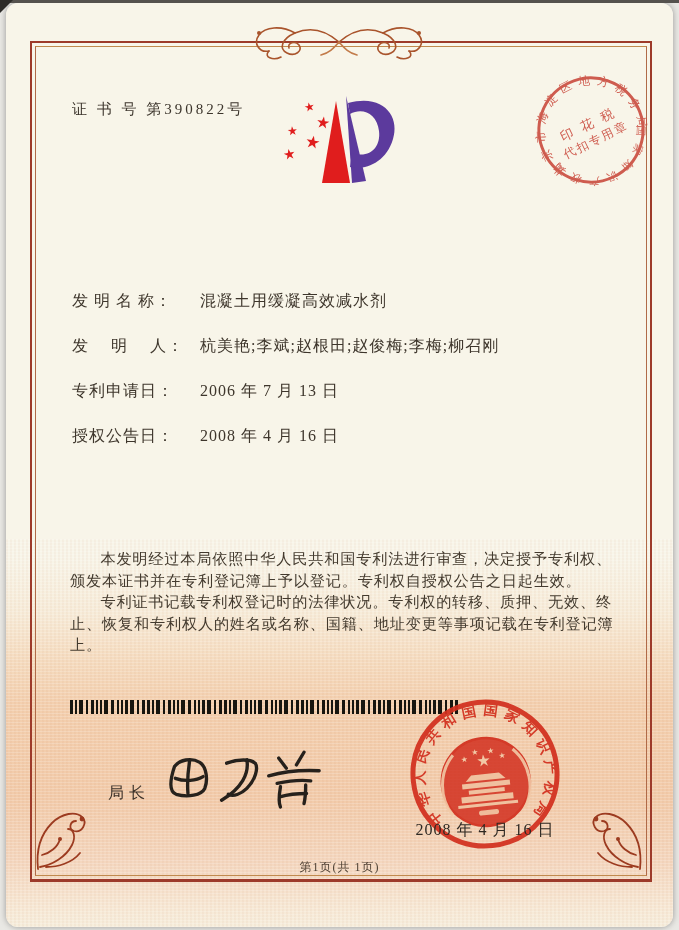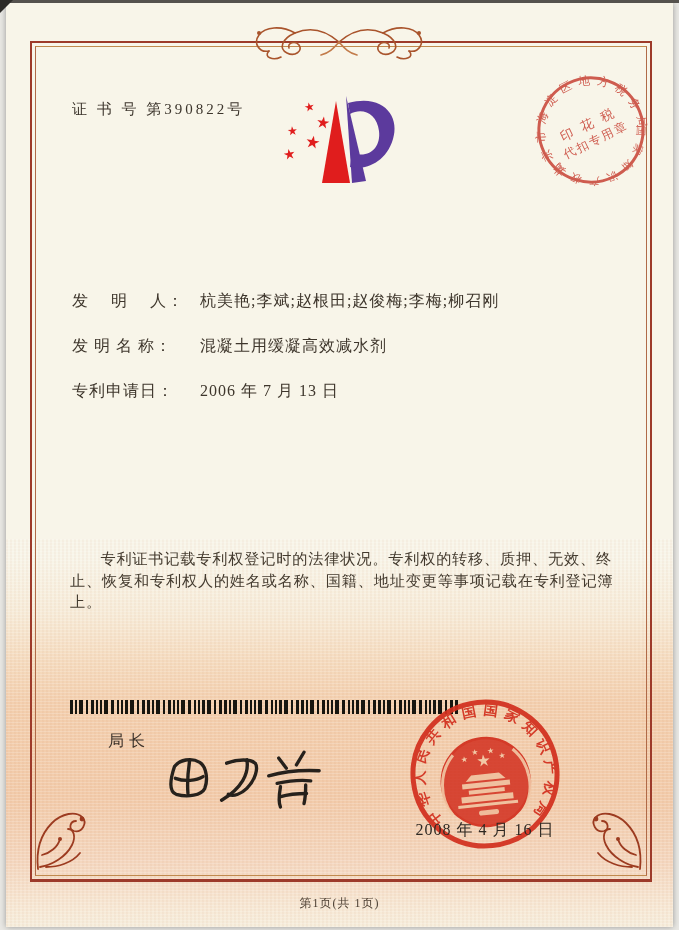--- a/index.html
+++ b/index.html
@@ -9,21 +9,21 @@
     border-top:13px solid #2d2b28;border-right:13px solid transparent;}
   .paper{position:absolute;left:6px;top:3px;width:667px;height:924px;
     background:linear-gradient(180deg,
       #f8f5e9 0%, #f8f5e9 60%,
       #f7ecd9 66%,
       #f5dcc0 71%,
       #f3cfae 76%,
       #f2cbaa 86%,
       #f4d7bf 93%,
       #f7e9d6 98%, #f6eedd 100%);
-    box-shadow:0 0 6px rgba(0,0,0,.35);overflow:hidden;}
+    box-shadow:0 0 6px rgba(0,0,0,.35);overflow:hidden;border-radius:12px;}
   .pink-texture{position:absolute;left:0;top:58%;width:100%;height:42%;pointer-events:none;
     background:
       repeating-linear-gradient(0deg, rgba(255,255,255,.18) 0 1px, transparent 1px 3px),
       repeating-linear-gradient(90deg, rgba(190,110,70,.05) 0 2px, transparent 2px 4px);}
   .frame-outer{position:absolute;left:24px;top:38px;width:618px;height:836px;
     border:2px solid #9d3a2a;border-bottom-width:3px;}
   .frame-inner{position:absolute;left:3px;top:3px;right:3px;bottom:3px;
     border:1px solid #c08a4e;border-left-color:#b06a48;border-right-color:#b06a48;}
   .ornament-top{position:absolute;left:223px;top:16px;width:220px;height:46px;z-index:3;}
   .flourish{position:absolute;width:66px;height:70px;z-index:3;}
@@ -36,28 +36,28 @@
     font-size:36px;font-weight:bold;letter-spacing:14px;color:#2b241d;}
   .fields{position:absolute;left:66px;top:288px;width:552px;}
   .field-row{height:45px;font-size:16px;color:#3e362c;white-space:nowrap;}
   .field-label{display:inline-block;width:128px;letter-spacing:1px;}
   .field-value{letter-spacing:1px;}
   .body-text{position:absolute;left:64px;top:545px;width:552px;font-size:15.2px;
     line-height:21.5px;color:#433a2e;letter-spacing:.8px;}
   .body-text p{margin:0;text-indent:2em;}
   .barcode{position:absolute;left:64px;top:697px;height:14px;font-size:0;white-space:nowrap;}
   .barcode i{display:inline-block;height:14px;background:#17150f;}
-  .director{position:absolute;left:102px;top:728px;font-size:16px;letter-spacing:5px;color:#3a3028;}
+  .director{position:absolute;left:102px;top:780px;font-size:16px;letter-spacing:5px;color:#3a3028;}
   .signature{position:absolute;left:150px;top:734px;width:185px;height:86px;}
   .office-seal{position:absolute;left:398px;top:690px;width:162px;height:162px;
     opacity:.93;transform:rotate(-6deg);}
   .issue-date{position:absolute;left:396px;top:817px;width:166px;text-align:center;
     font-size:16px;color:#2e2822;letter-spacing:1px;}
   .page-footer{position:absolute;left:0;top:856px;width:100%;text-align:center;
-    font-size:12px;color:#4a3d30;letter-spacing:1px;margin-top:36px;}
+    font-size:12px;color:#4a3d30;letter-spacing:1px;}
   .tax-stamp{position:absolute;left:522px;top:64px;width:126px;height:126px;
     transform:rotate(-26deg);opacity:.88;z-index:5;}
 </style>
 </head>
 <body>
 
 <div class="scan-edge-top"></div>
 <div class="scan-corner"></div>
 
 <div class="paper">
@@ -129,31 +129,35 @@
     <text font-size="10.5" fill="#c9473a" letter-spacing="7" font-family="'Liberation Serif',serif">
       <textPath href="#taxBottom" startOffset="4">国家知识产权局</textPath>
     </text>
     <text x="0" y="-2" text-anchor="middle" font-size="13" fill="#c9473a" letter-spacing="3">印 花 税</text>
     <text x="0" y="15" text-anchor="middle" font-size="12" fill="#c9473a" letter-spacing="2">代扣专用章</text>
   </svg>
 
 
   <div class="fields">
     <div class="field-row">
+      <span class="field-label">发 明 名 称：</span><span class="field-value">混凝土用缓凝高效减水剂</span>
+    </div>
+    <div class="field-row">
       <span class="field-label">发　 明　 人：</span><span class="field-value">杭美艳;李斌;赵根田;赵俊梅;李梅;柳召刚</span>
     </div>
     <div class="field-row">
-      <span class="field-label">发 明 名 称：</span><span class="field-value">混凝土用缓凝高效减水剂</span>
-    </div>
-    <div class="field-row">
       <span class="field-label">专利申请日：</span><span class="field-value">2006 年 7 月 13 日</span>
     </div>
+    <div class="field-row">
+      <span class="field-label">授权公告日：</span><span class="field-value">2008 年 4 月 16 日</span>
+    </div>
   </div>
 
   <div class="body-text">
+    <p>本发明经过本局依照中华人民共和国专利法进行审查，决定授予专利权、颁发本证书并在专利登记簿上予以登记。专利权自授权公告之日起生效。</p>
     <p>专利证书记载专利权登记时的法律状况。专利权的转移、质押、无效、终止、恢复和专利权人的姓名或名称、国籍、地址变更等事项记载在专利登记簿上。</p>
   </div>
 
   <div class="barcode" id="barcode"><i style="width: 3px; margin-right: 2px;"></i><i style="width: 2px; margin-right: 2px;"></i><i style="width: 4px; margin-right: 3px;"></i><i style="width: 2px; margin-right: 3px;"></i><i style="width: 3px; margin-right: 2px;"></i><i style="width: 2px; margin-right: 2px;"></i><i style="width: 2px; margin-right: 2px;"></i><i style="width: 4px; margin-right: 3px;"></i><i style="width: 3px; margin-right: 3px;"></i><i style="width: 2px; margin-right: 2px;"></i><i style="width: 2px; margin-right: 2px;"></i><i style="width: 3px; margin-right: 2px;"></i><i style="width: 4px; margin-right: 3px;"></i><i style="width: 2px; margin-right: 3px;"></i><i style="width: 3px; margin-right: 2px;"></i><i style="width: 3px; margin-right: 2px;"></i><i style="width: 2px; margin-right: 2px;"></i><i style="width: 4px; margin-right: 3px;"></i><i style="width: 2px; margin-right: 3px;"></i><i style="width: 3px; margin-right: 2px;"></i><i style="width: 2px; margin-right: 2px;"></i><i style="width: 2px; margin-right: 2px;"></i><i style="width: 4px; margin-right: 3px;"></i><i style="width: 3px; margin-right: 3px;"></i><i style="width: 2px; margin-right: 2px;"></i><i style="width: 2px; margin-right: 2px;"></i><i style="width: 3px; margin-right: 2px;"></i><i style="width: 4px; margin-right: 3px;"></i><i style="width: 2px; margin-right: 3px;"></i><i style="width: 3px; margin-right: 2px;"></i><i style="width: 3px; margin-right: 2px;"></i><i style="width: 2px; margin-right: 2px;"></i><i style="width: 4px; margin-right: 3px;"></i><i style="width: 2px; margin-right: 3px;"></i><i style="width: 3px; margin-right: 2px;"></i><i style="width: 2px; margin-right: 2px;"></i><i style="width: 2px; margin-right: 2px;"></i><i style="width: 4px; margin-right: 3px;"></i><i style="width: 3px; margin-right: 3px;"></i><i style="width: 2px; margin-right: 2px;"></i><i style="width: 2px; margin-right: 2px;"></i><i style="width: 3px; margin-right: 2px;"></i><i style="width: 4px; margin-right: 3px;"></i><i style="width: 2px; margin-right: 3px;"></i><i style="width: 3px; margin-right: 2px;"></i><i style="width: 3px; margin-right: 2px;"></i><i style="width: 2px; margin-right: 2px;"></i><i style="width: 4px; margin-right: 3px;"></i><i style="width: 2px; margin-right: 3px;"></i><i style="width: 3px; margin-right: 2px;"></i><i style="width: 2px; margin-right: 2px;"></i><i style="width: 2px; margin-right: 2px;"></i><i style="width: 4px; margin-right: 3px;"></i><i style="width: 3px; margin-right: 3px;"></i><i style="width: 2px; margin-right: 2px;"></i><i style="width: 2px; margin-right: 2px;"></i><i style="width: 3px; margin-right: 2px;"></i><i style="width: 4px; margin-right: 3px;"></i><i style="width: 2px; margin-right: 3px;"></i><i style="width: 3px; margin-right: 2px;"></i><i style="width: 3px; margin-right: 2px;"></i><i style="width: 2px; margin-right: 2px;"></i><i style="width: 4px; margin-right: 3px;"></i><i style="width: 2px; margin-right: 3px;"></i><i style="width: 3px; margin-right: 2px;"></i><i style="width: 2px; margin-right: 2px;"></i><i style="width: 2px; margin-right: 2px;"></i><i style="width: 4px; margin-right: 3px;"></i><i style="width: 3px; margin-right: 3px;"></i><i style="width: 2px; margin-right: 2px;"></i><i style="width: 2px; margin-right: 2px;"></i><i style="width: 3px; margin-right: 2px;"></i><i style="width: 4px; margin-right: 3px;"></i><i style="width: 2px; margin-right: 3px;"></i><i style="width: 3px; margin-right: 2px;"></i><i style="width: 3px; margin-right: 2px;"></i></div>
 
   <div class="director">局长</div>
   <svg class="signature" viewBox="0 0 220 100" aria-label="田力普">
     <g fill="none" stroke="#26211c" stroke-width="4" stroke-linecap="round" stroke-linejoin="round">
       <path d="M22,34 C16,52 16,64 24,67 C38,71 54,68 58,60 C62,50 60,34 52,29 C42,23 28,26 22,34 Z"></path>
       <path d="M23,48 C34,52 48,51 56,46"></path>

